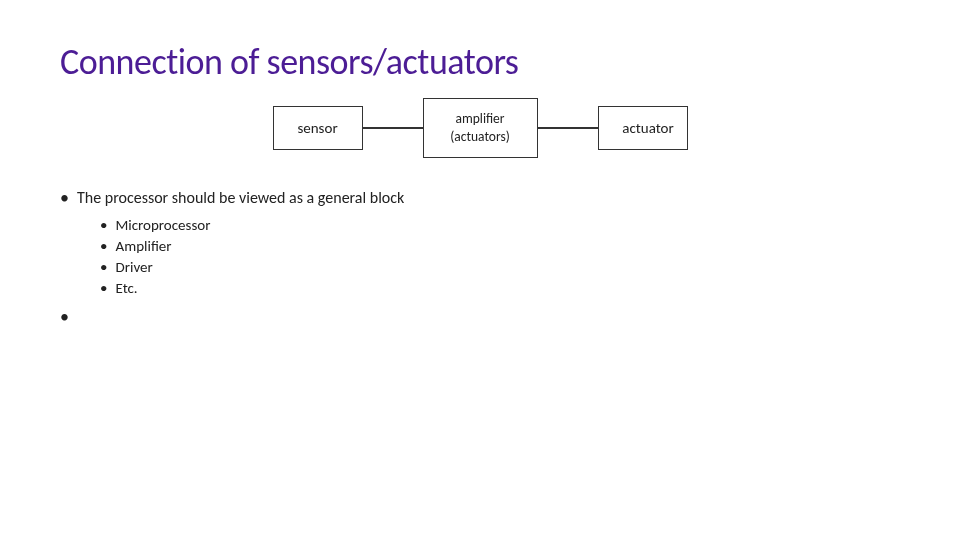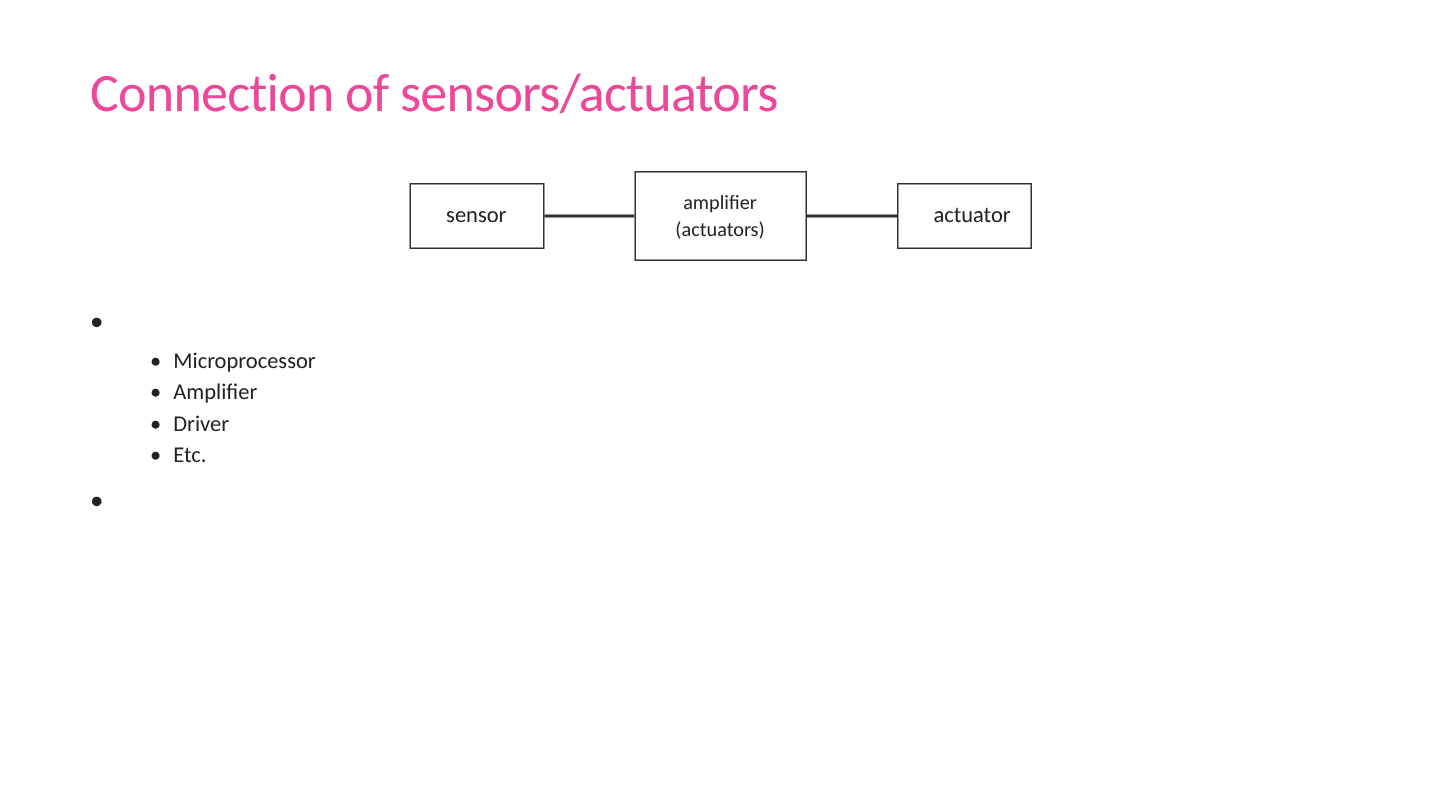--- a/index.html
+++ b/index.html
@@ -19,22 +19,22 @@
     .slide {
       width: 960px;
       height: 540px;
       padding: 40px 60px 40px 60px;
       position: relative;
     }
 
     .slide-title {
       font-size: 36px;
       font-weight: 300;
-      color: #ec4899;
-      margin-bottom: 30px;
+      color: #4c1d95;
+      margin-bottom: 14px;
       letter-spacing: -0.5px;
     }
 
     .diagram-area {
       display: flex;
       align-items: flex-start;
       justify-content: center;
       margin-bottom: 30px;
       margin-top: 10px;
     }
@@ -147,20 +147,21 @@
         <span>actuator</span>
       </div>
 
     </div>
   </div>
 
   <div class="bullet-section">
 
     <div class="bullet-main">
       <span class="bullet-main-dot">•</span>
+      <span>The processor should be viewed as a general block</span>
     </div>
 
     <div class="sub-bullets">
       <div class="sub-bullet">
         <span class="sub-bullet-dot">•</span>
         <span>Microprocessor</span>
       </div>
       <div class="sub-bullet">
         <span class="sub-bullet-dot">•</span>
         <span>Amplifier</span>

